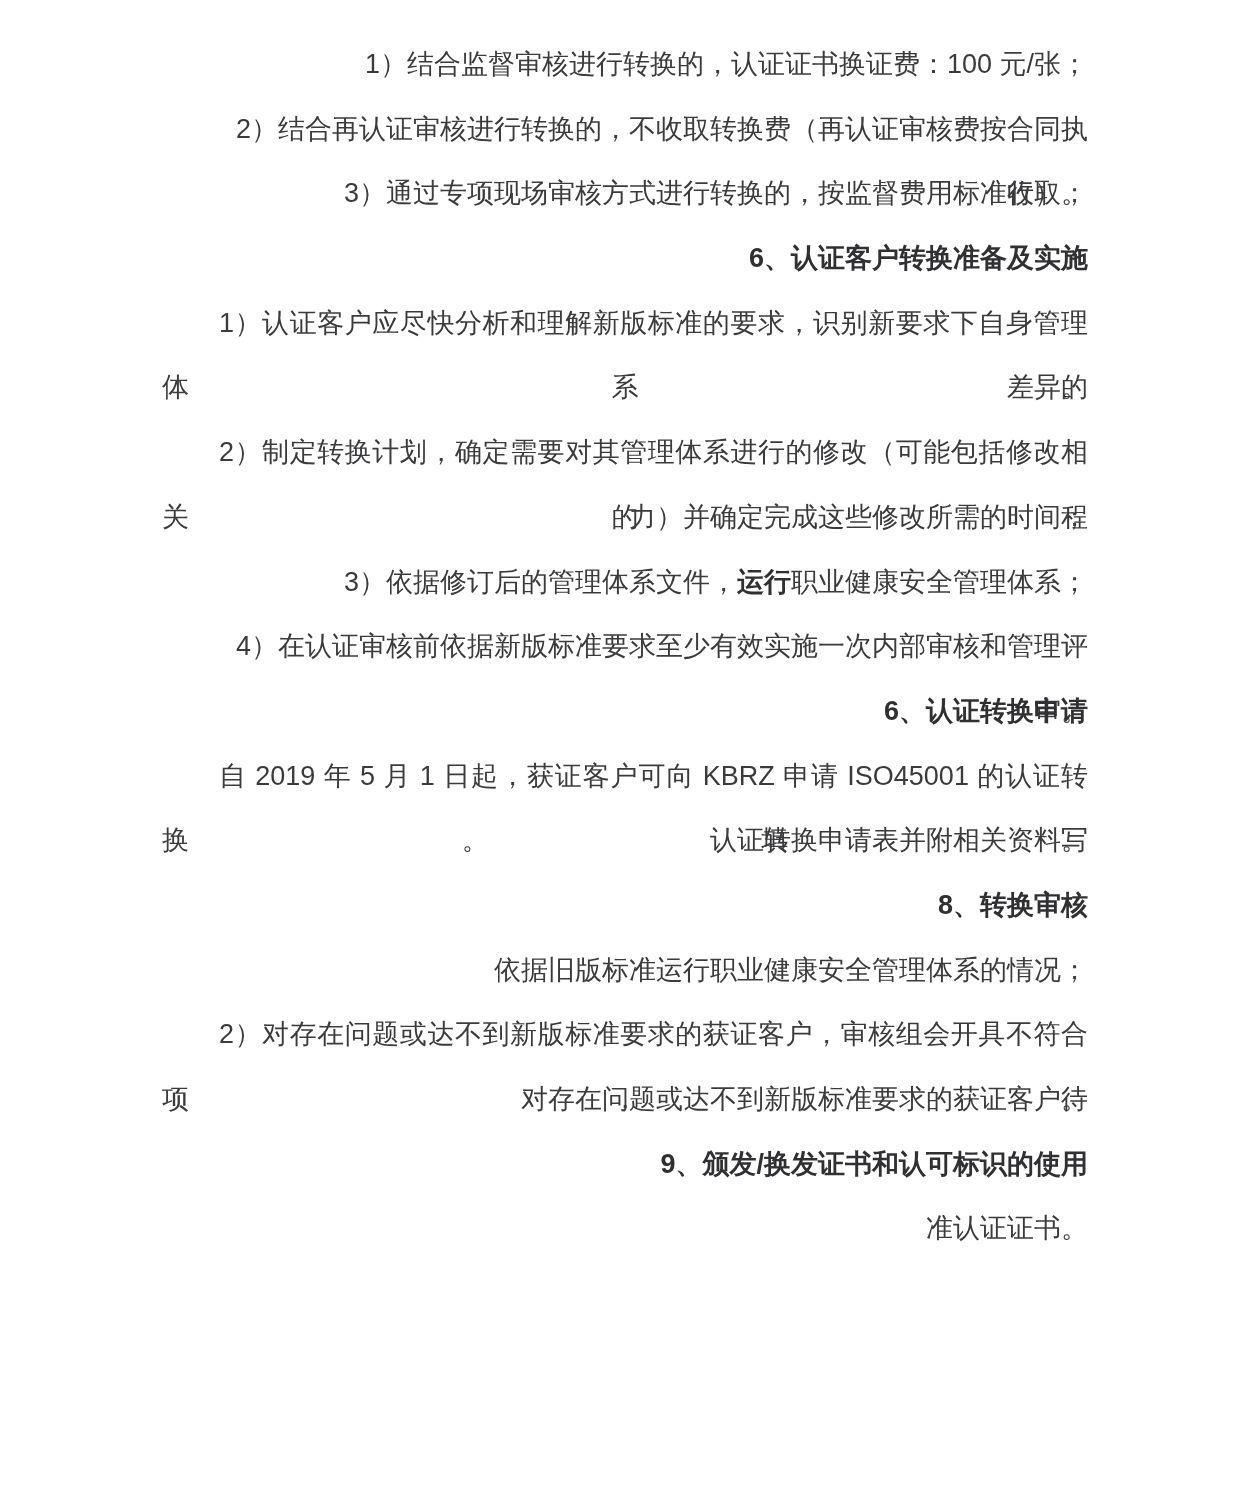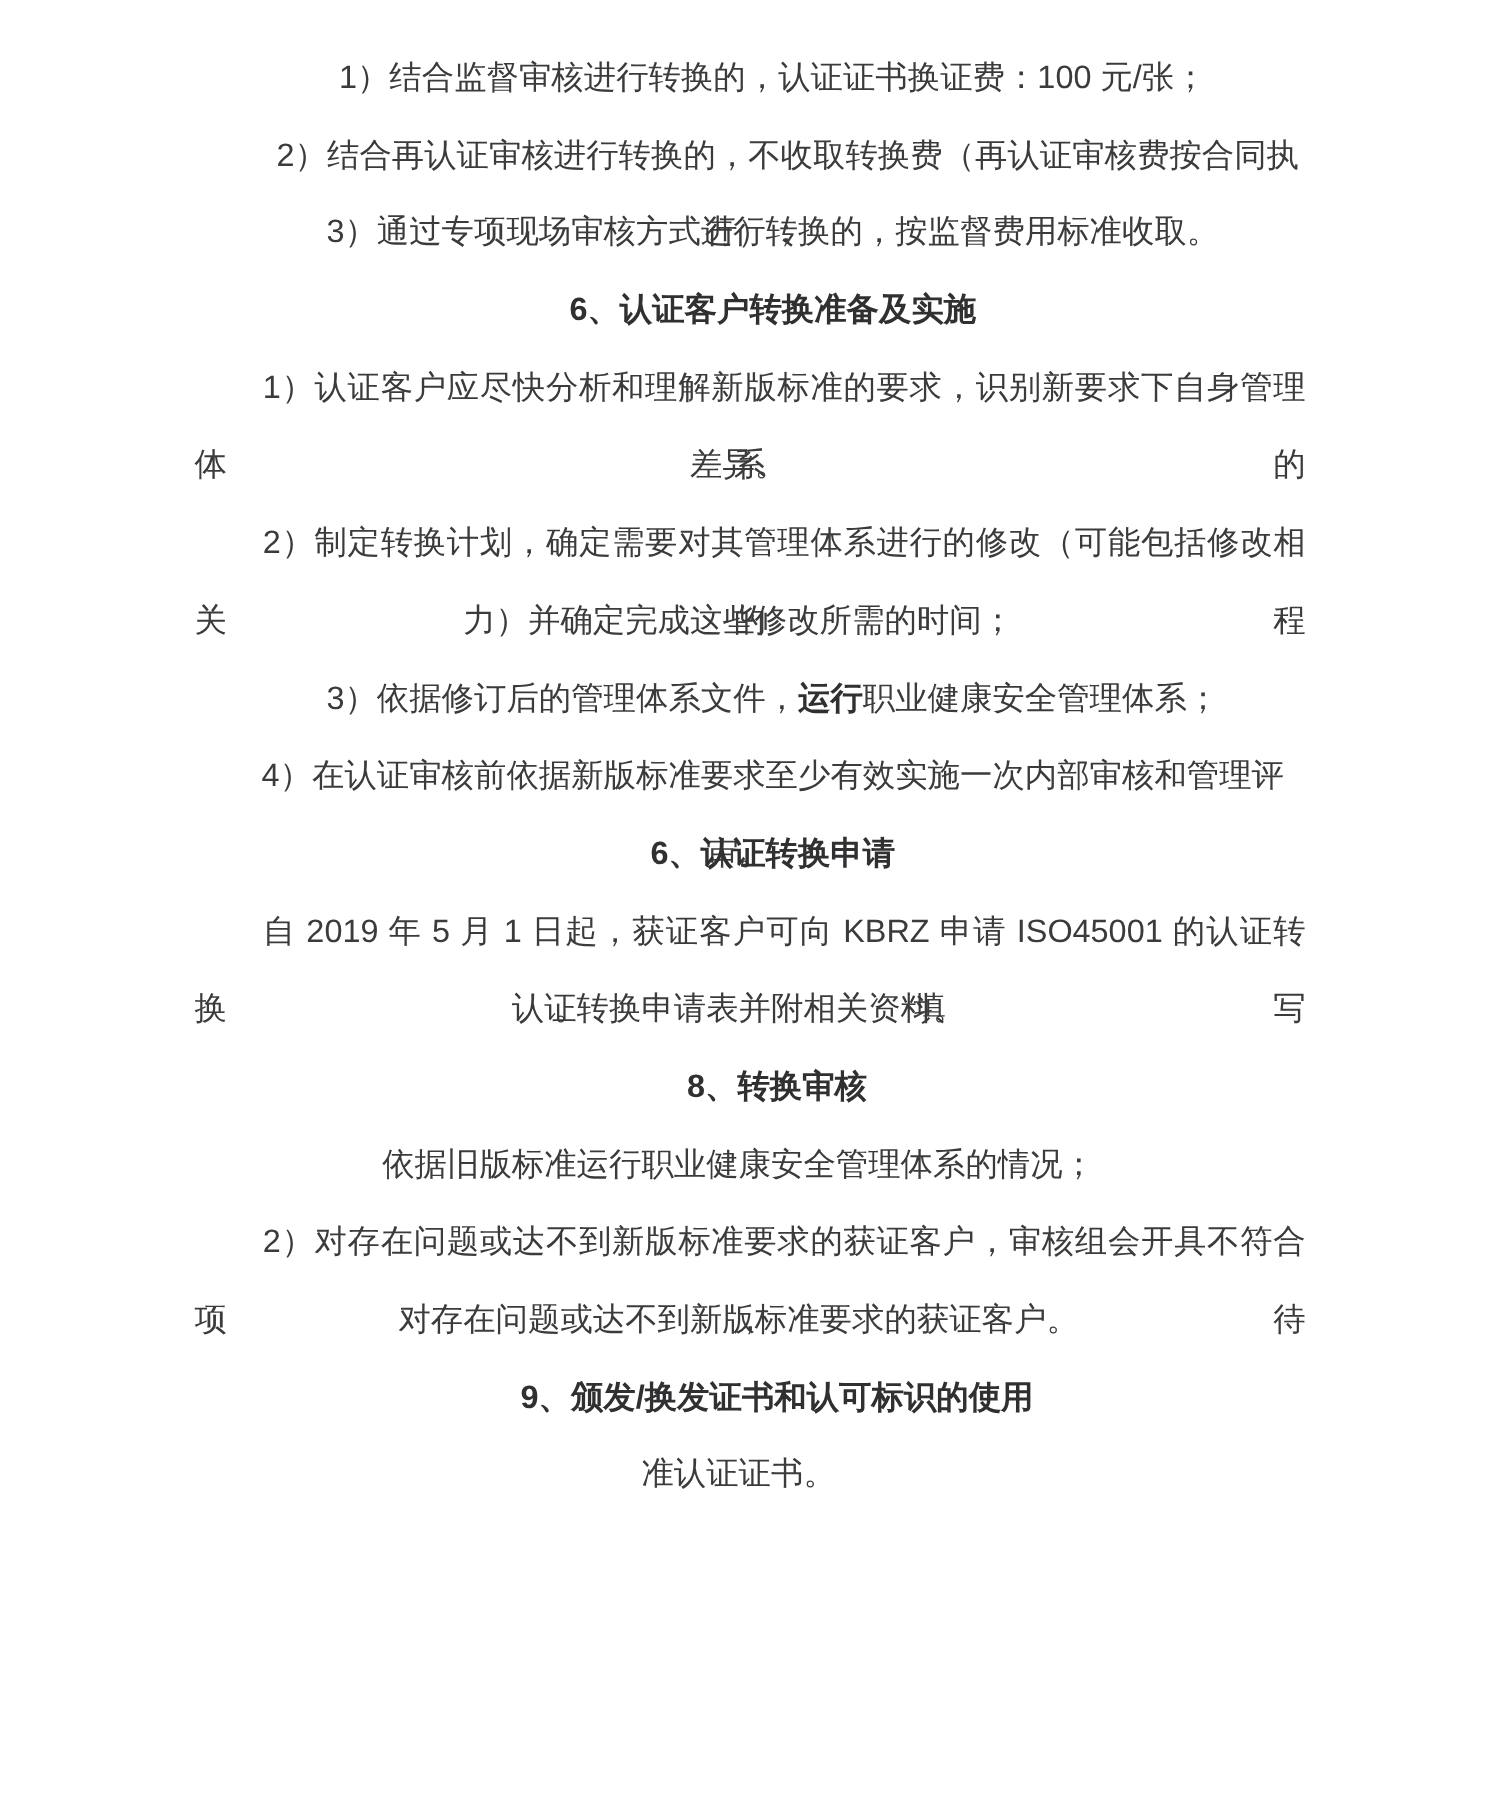--- a/index.html
+++ b/index.html
@@ -19,21 +19,21 @@
     box-sizing: border-box;
     margin-left: 143px;
     width: 945px;
     padding-top: 32px;
   }
   .line {
     font-size: 27px;
     line-height: 64.7px;
     height: 64.7px;
     color: var(--text, #3b3b3d);
-    text-align: center;
+    text-align: right;
     white-space: normal;
     overflow: visible;
   }
   .line.justify {
     text-align: justify;
     text-align-last: justify;
     margin-left: 19px;
   }
   .line.heading {
     font-weight: 700;

